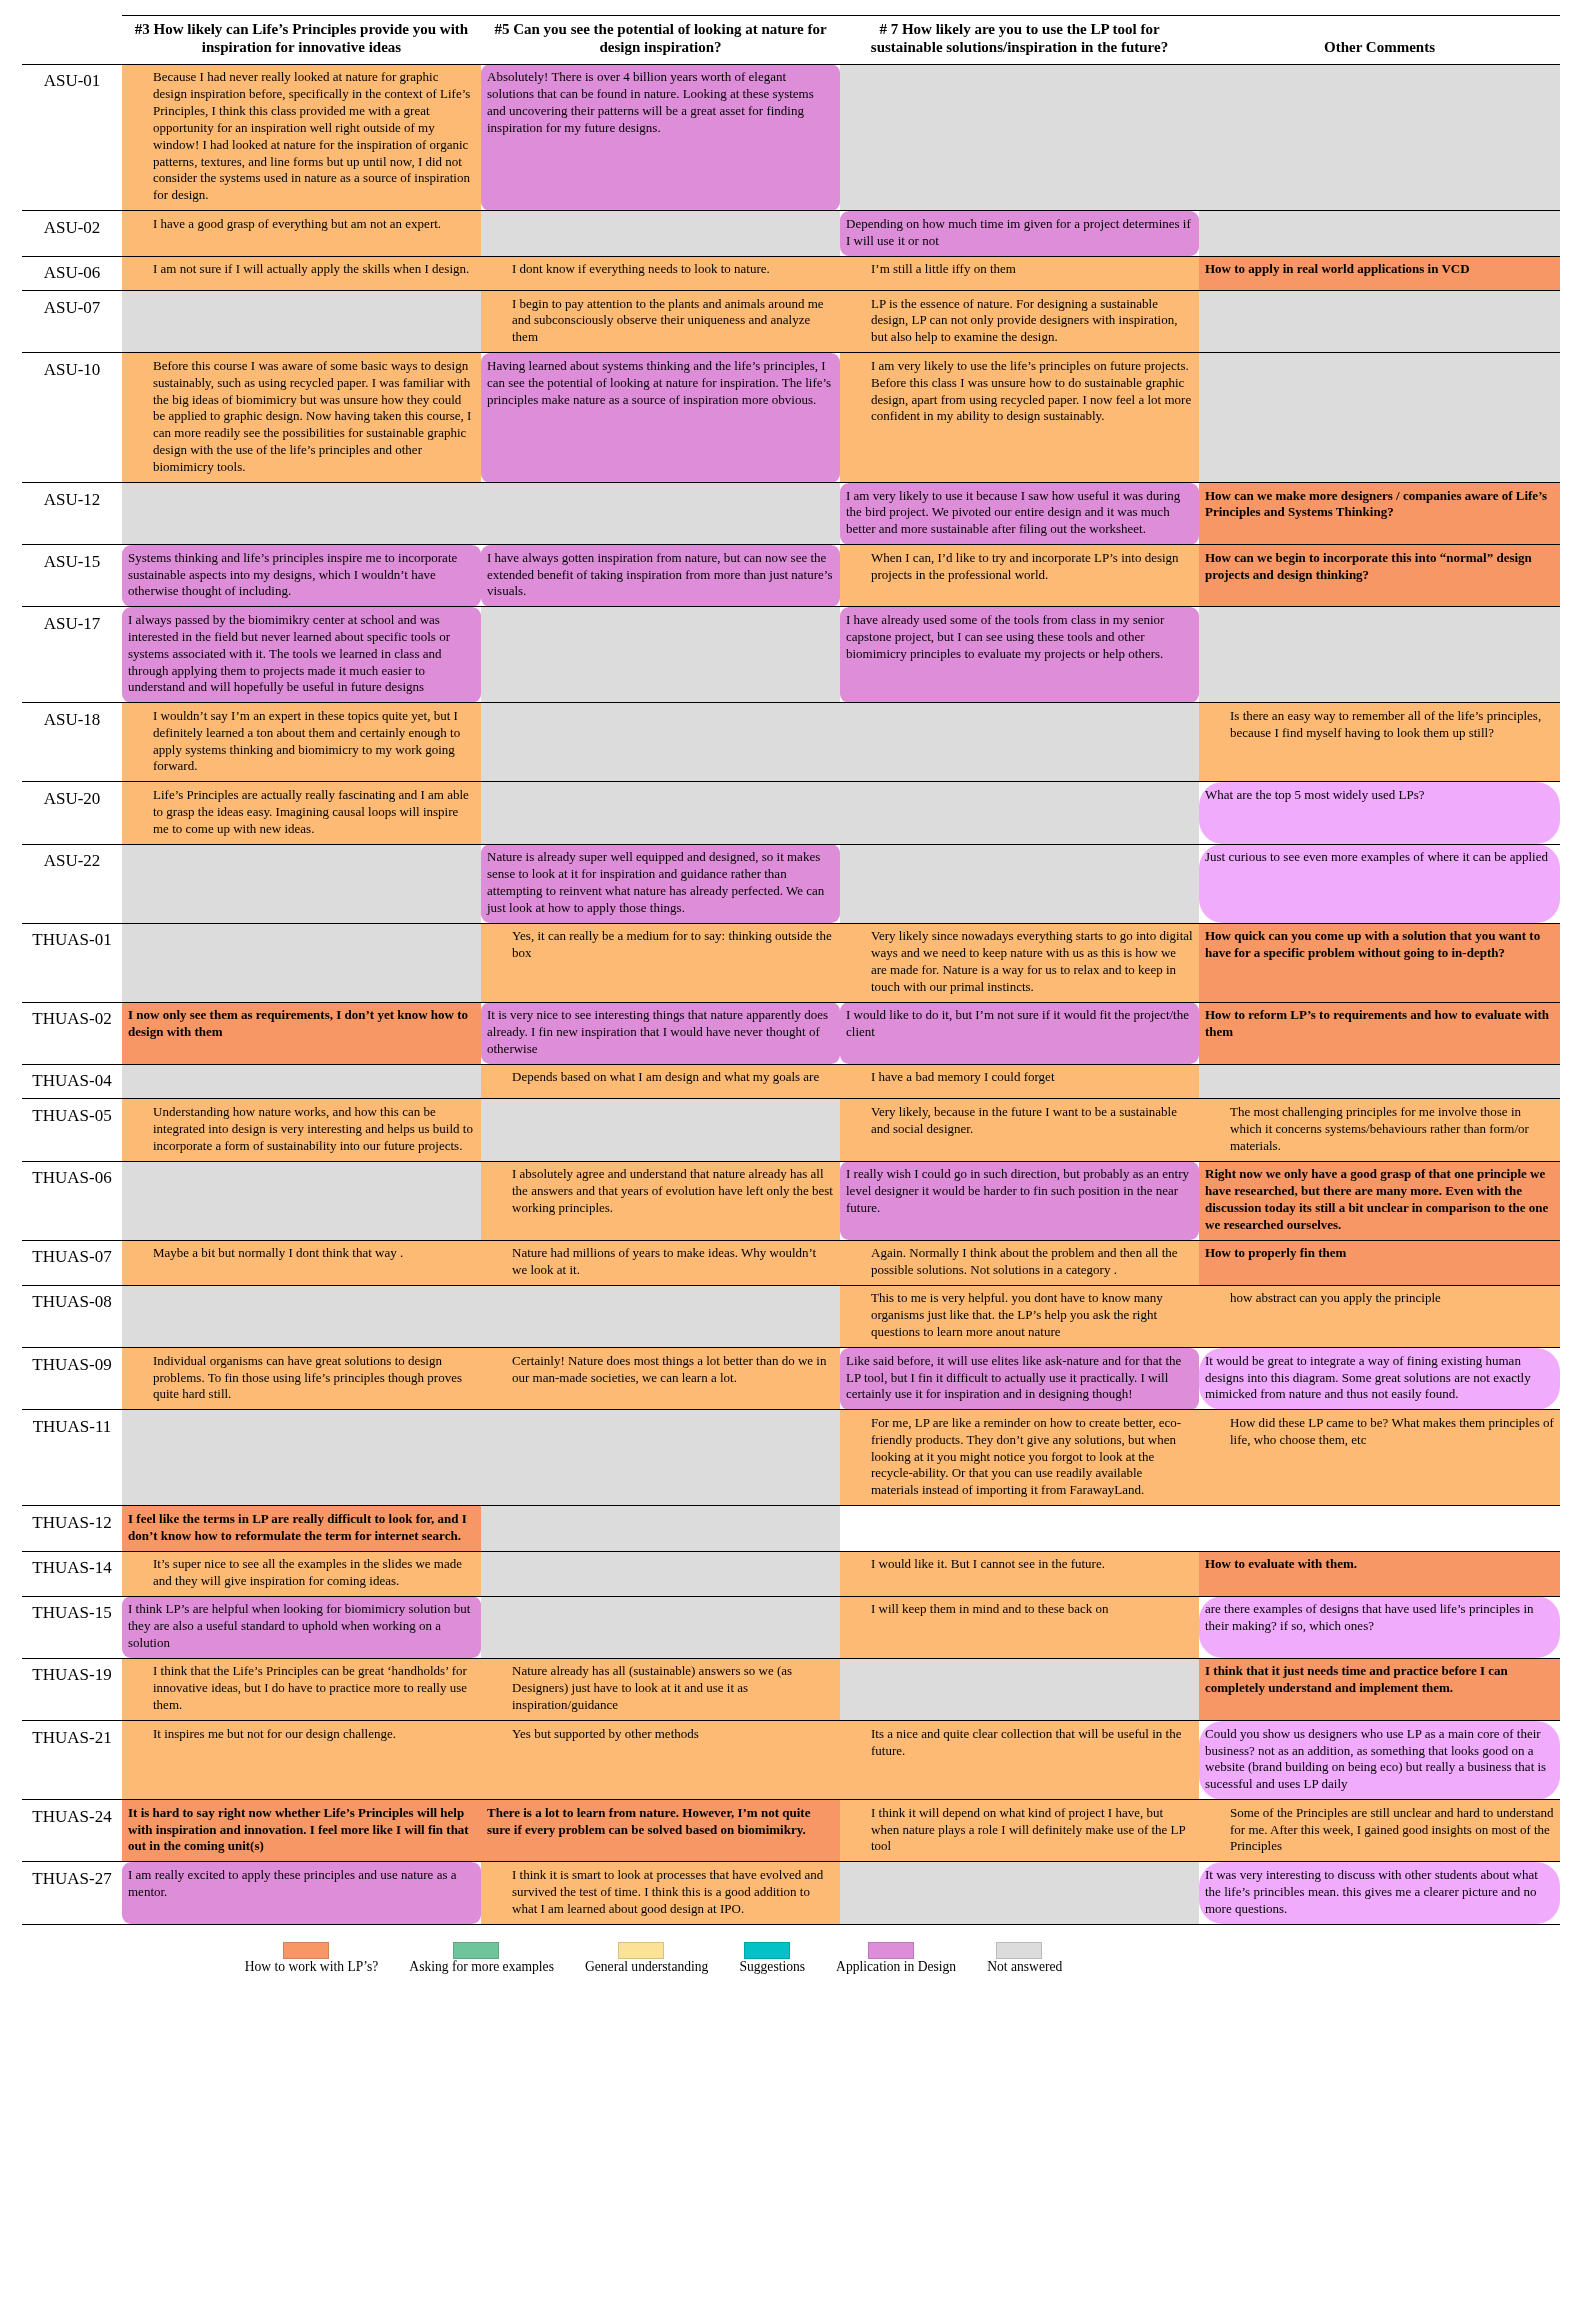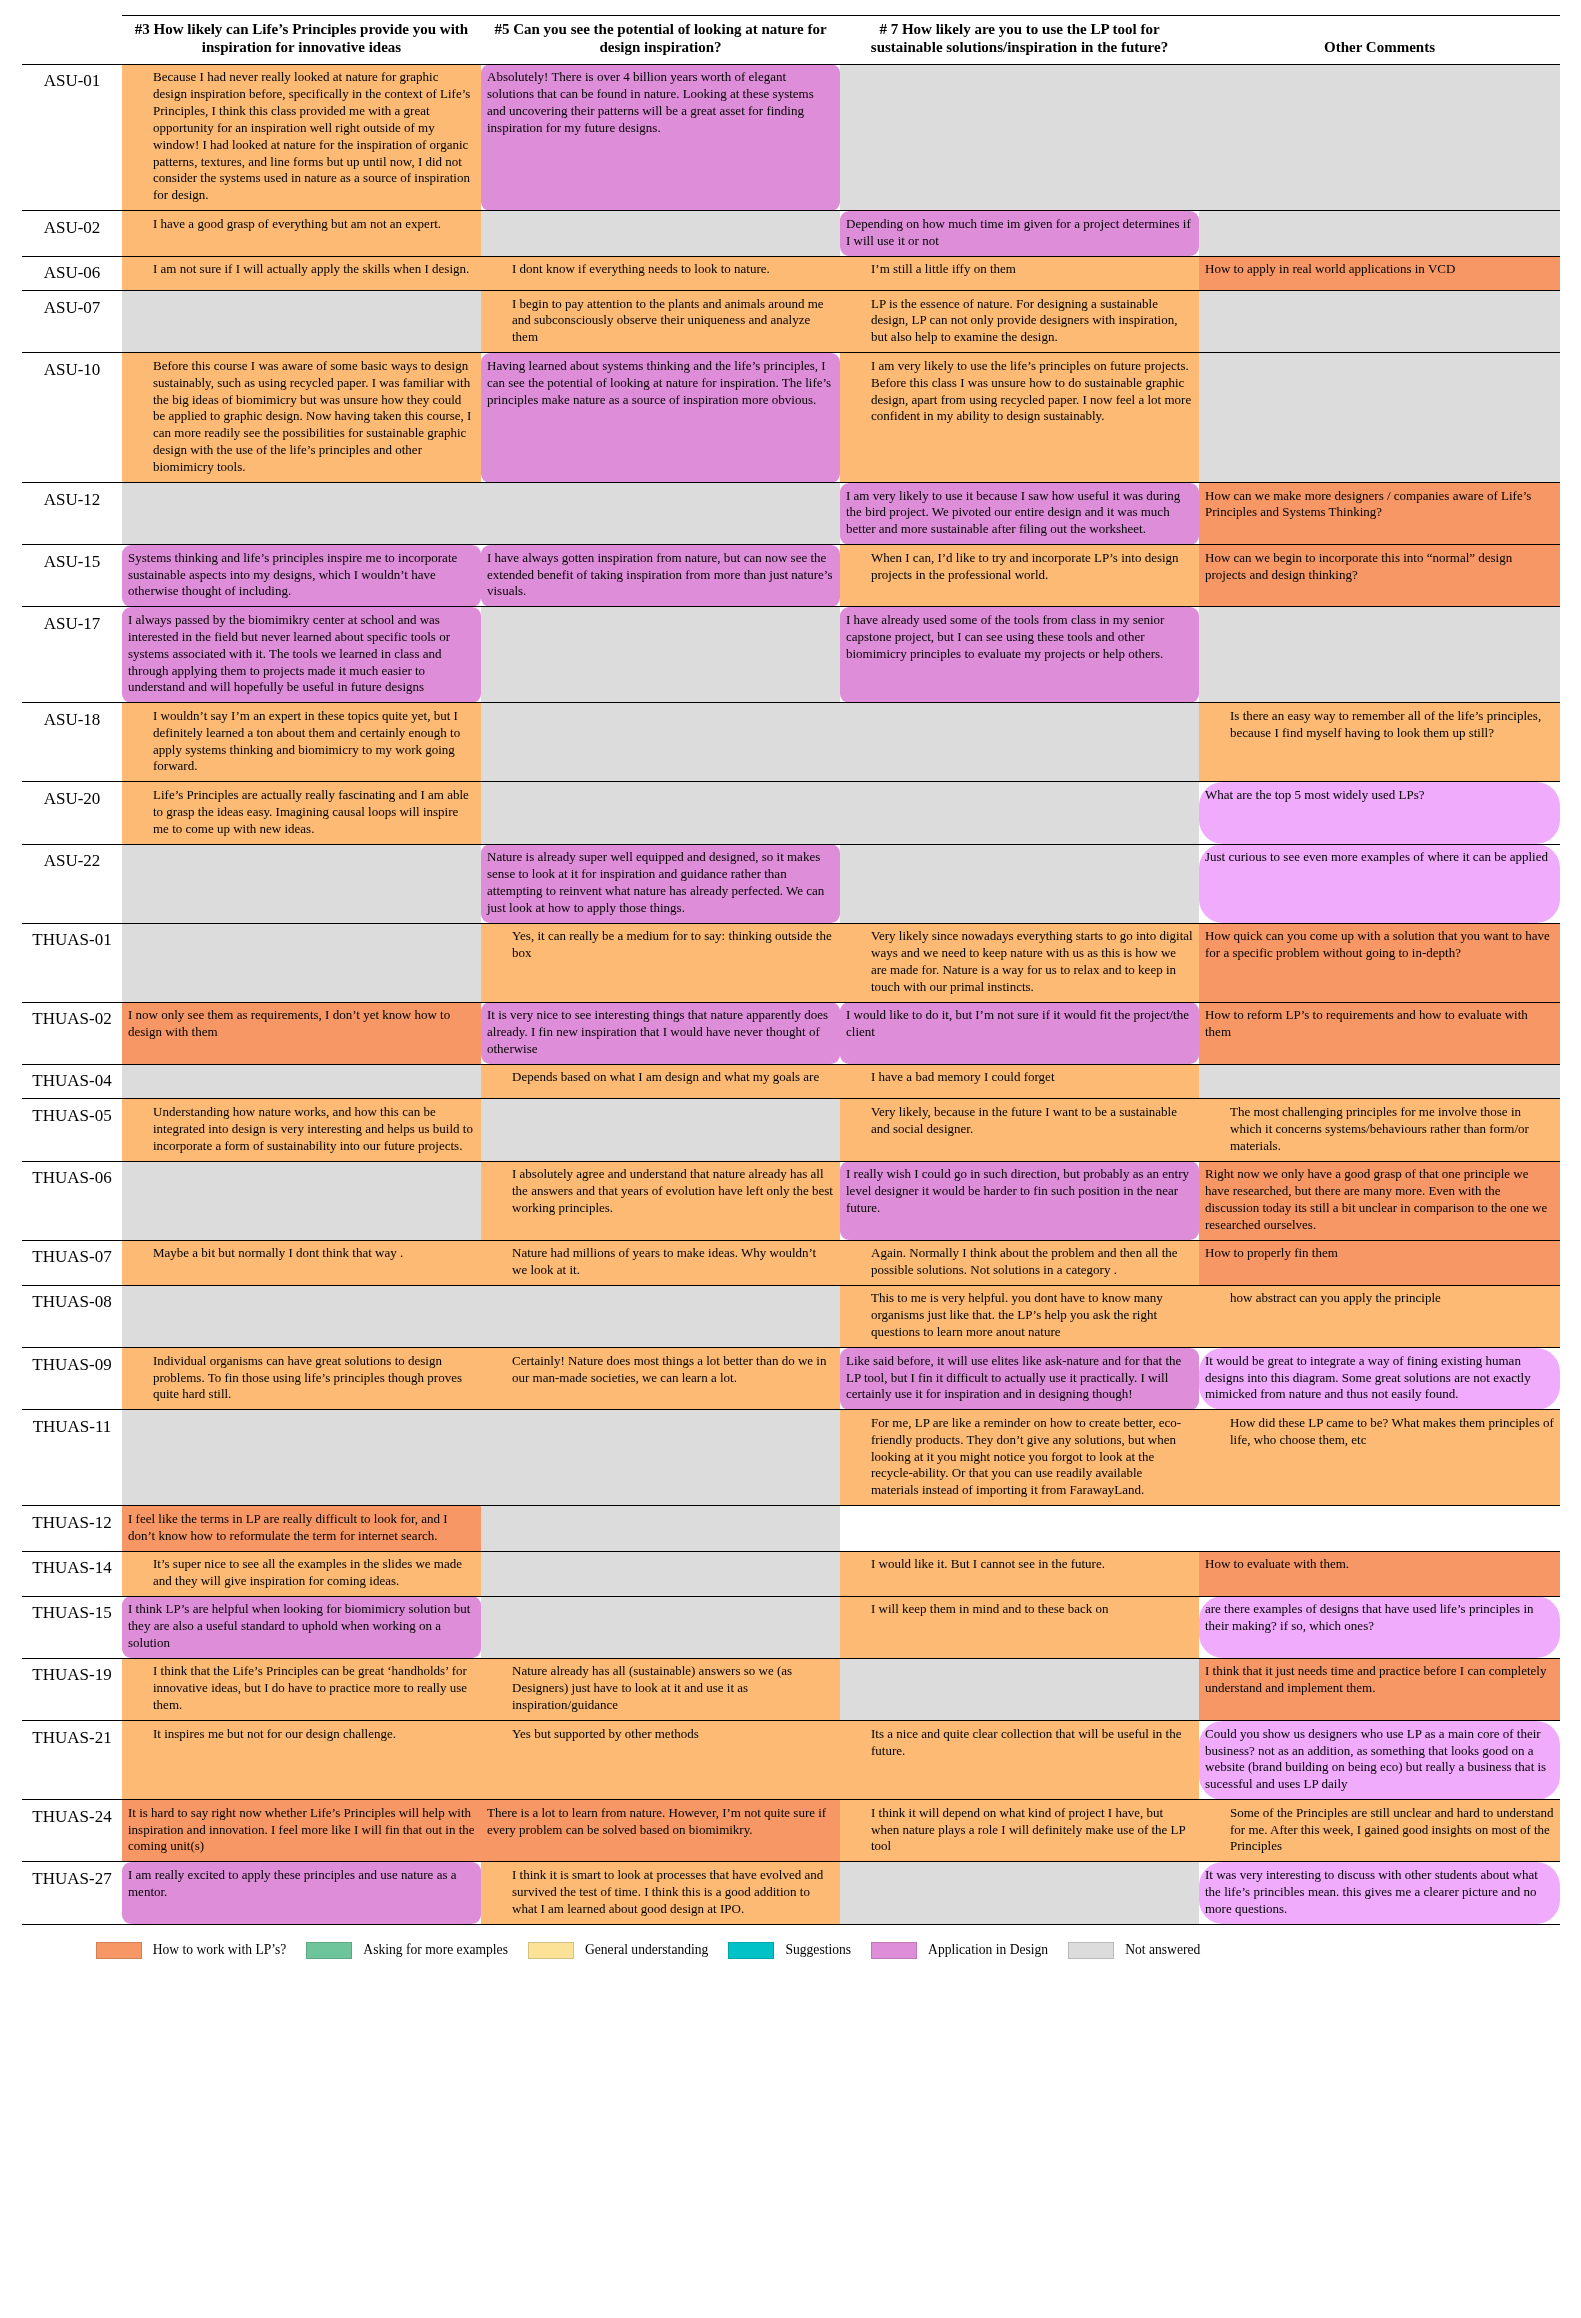--- a/index.html
+++ b/index.html
@@ -51,41 +51,42 @@
     text-align: center;
     vertical-align: top;
     padding-top: 5.5px;
     background: #fff;
     font-size: 17px;
     border-bottom: 0.8px solid #000;
   }
   tbody tr.lastrow td { border-bottom: 1.3px solid #000; }
 
   
-  .cat-howto   { background: #F79765; }
+  .cat-howto   { background: #F79765; font-weight: bold; }
   .cat-more    { background: #f0abfc; border-radius: 24px; }
   .cat-general { background: #fdba74; padding-left: 31px; }
   .cat-applic  { background: #DE8ED8; border-radius: 9px; }
   .cat-none    { background: #DCDCDC; }
   .cat-white   { background: #ffffff; }
 
   .legend {
     margin-top: 17px;
     display: flex;
     flex-wrap: wrap;
     justify-content: center;
     align-items: center;
     gap: 0px;
     padding-left: 60px;
     padding-right: 30px;
   }
   .legend-item {
     display: flex;
     align-items: center;
     margin-right: 20px;
+    flex-direction: column;
   }
   .legend-swatch {
     width: 46px;
     height: 17px;
     display: inline-block;
     border: 0.5px solid rgba(0,0,0,0.15);
   }
   .legend-label {
     font-size: 13.6px;
     margin-left: 11px;

